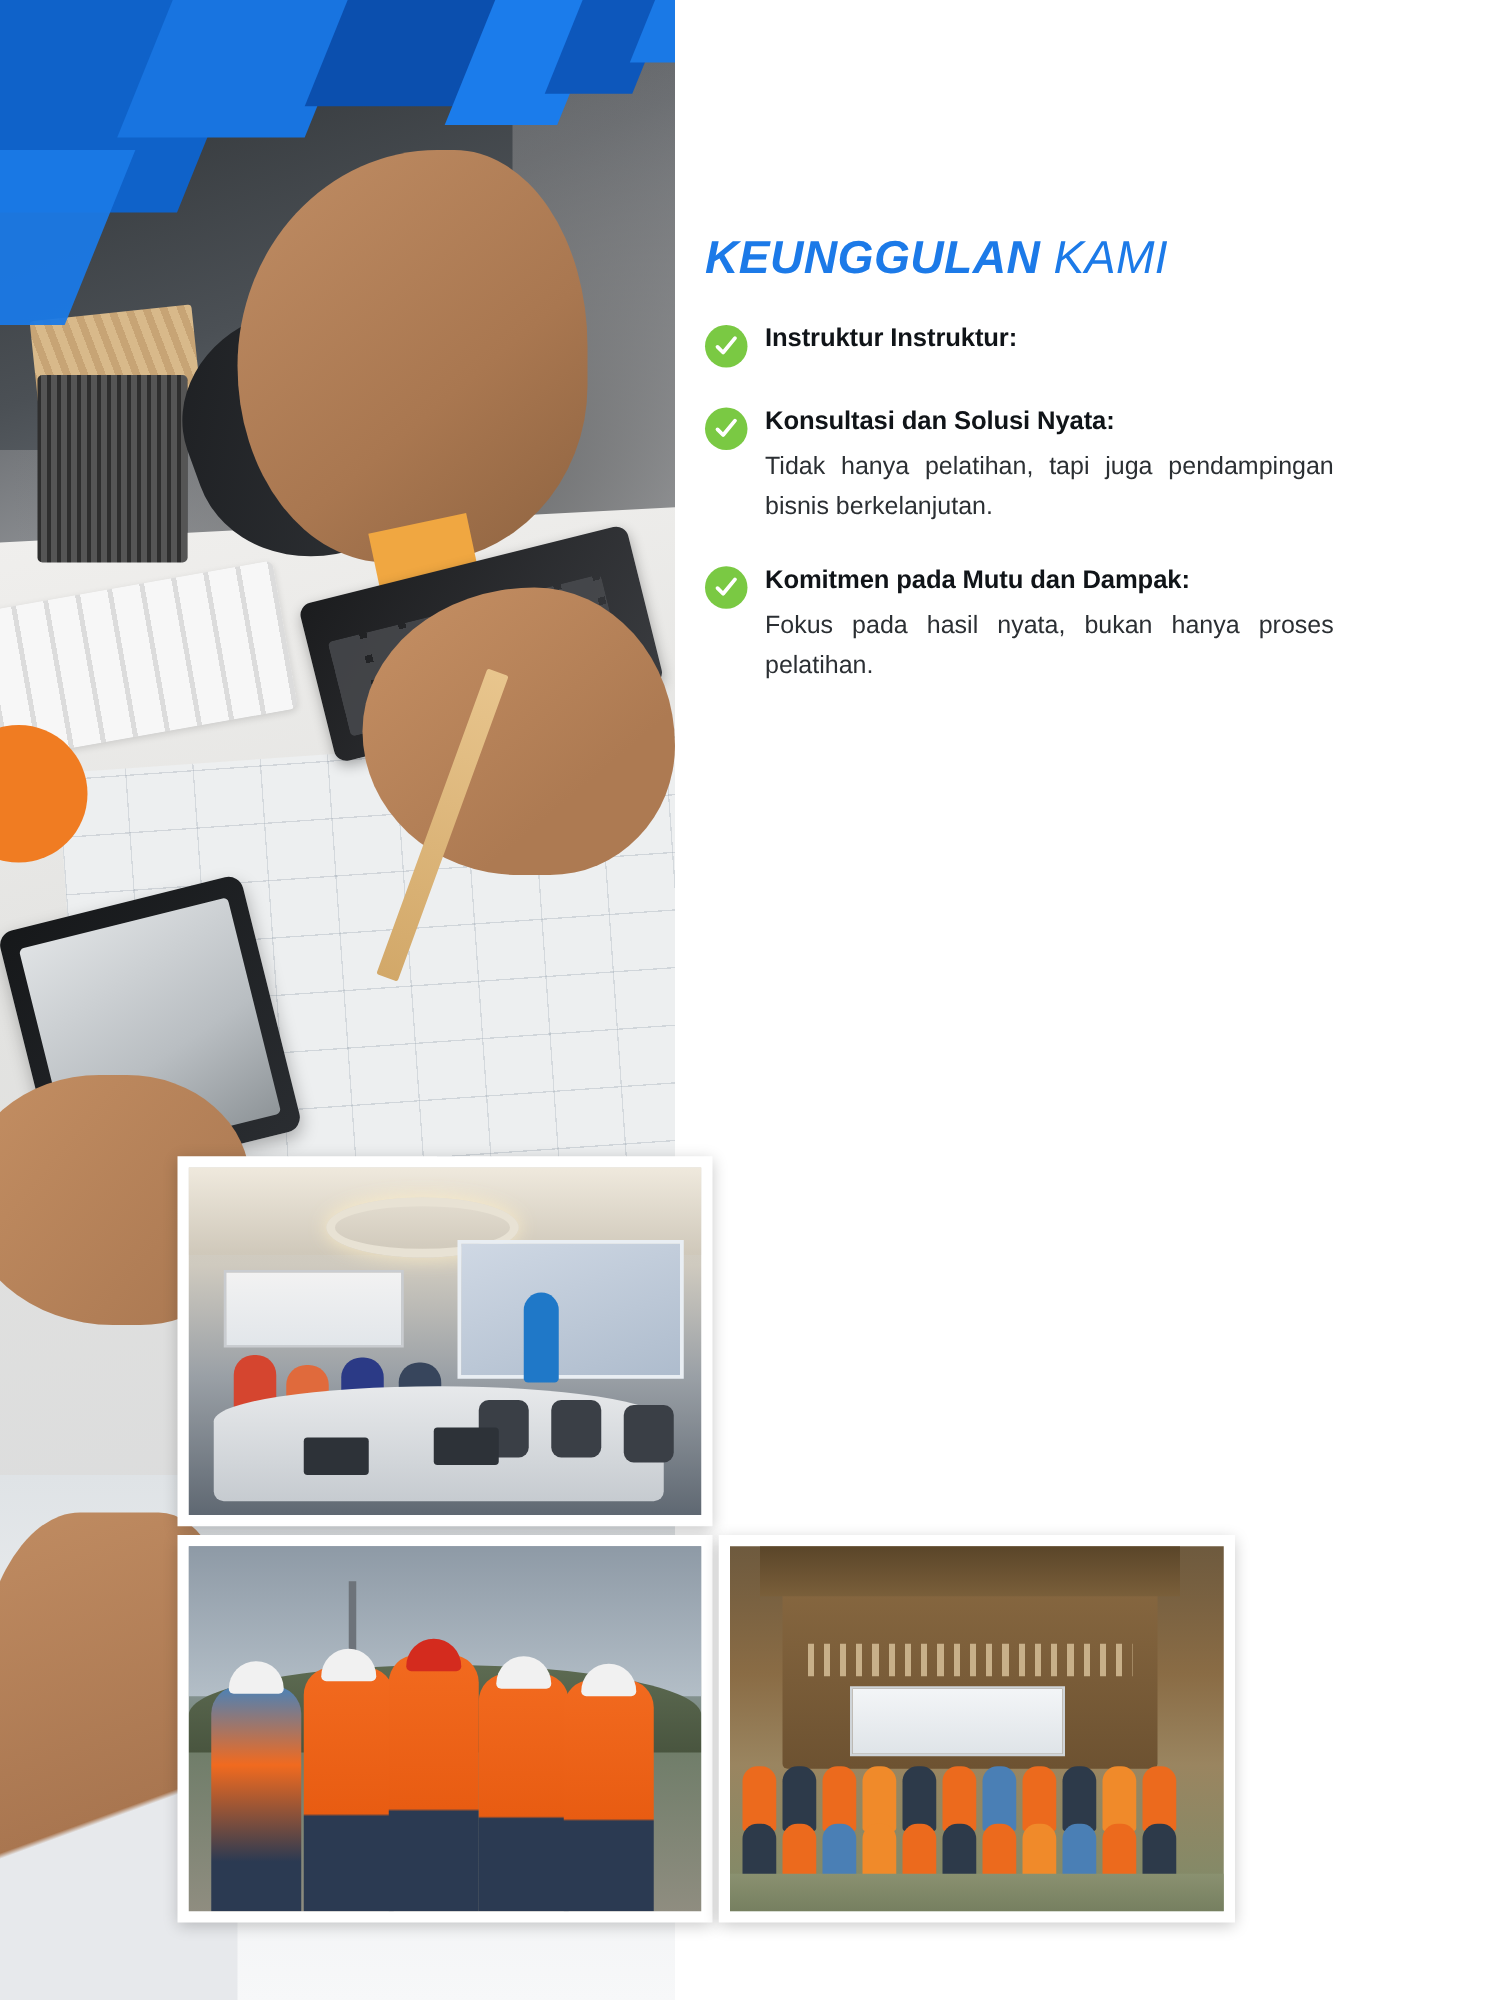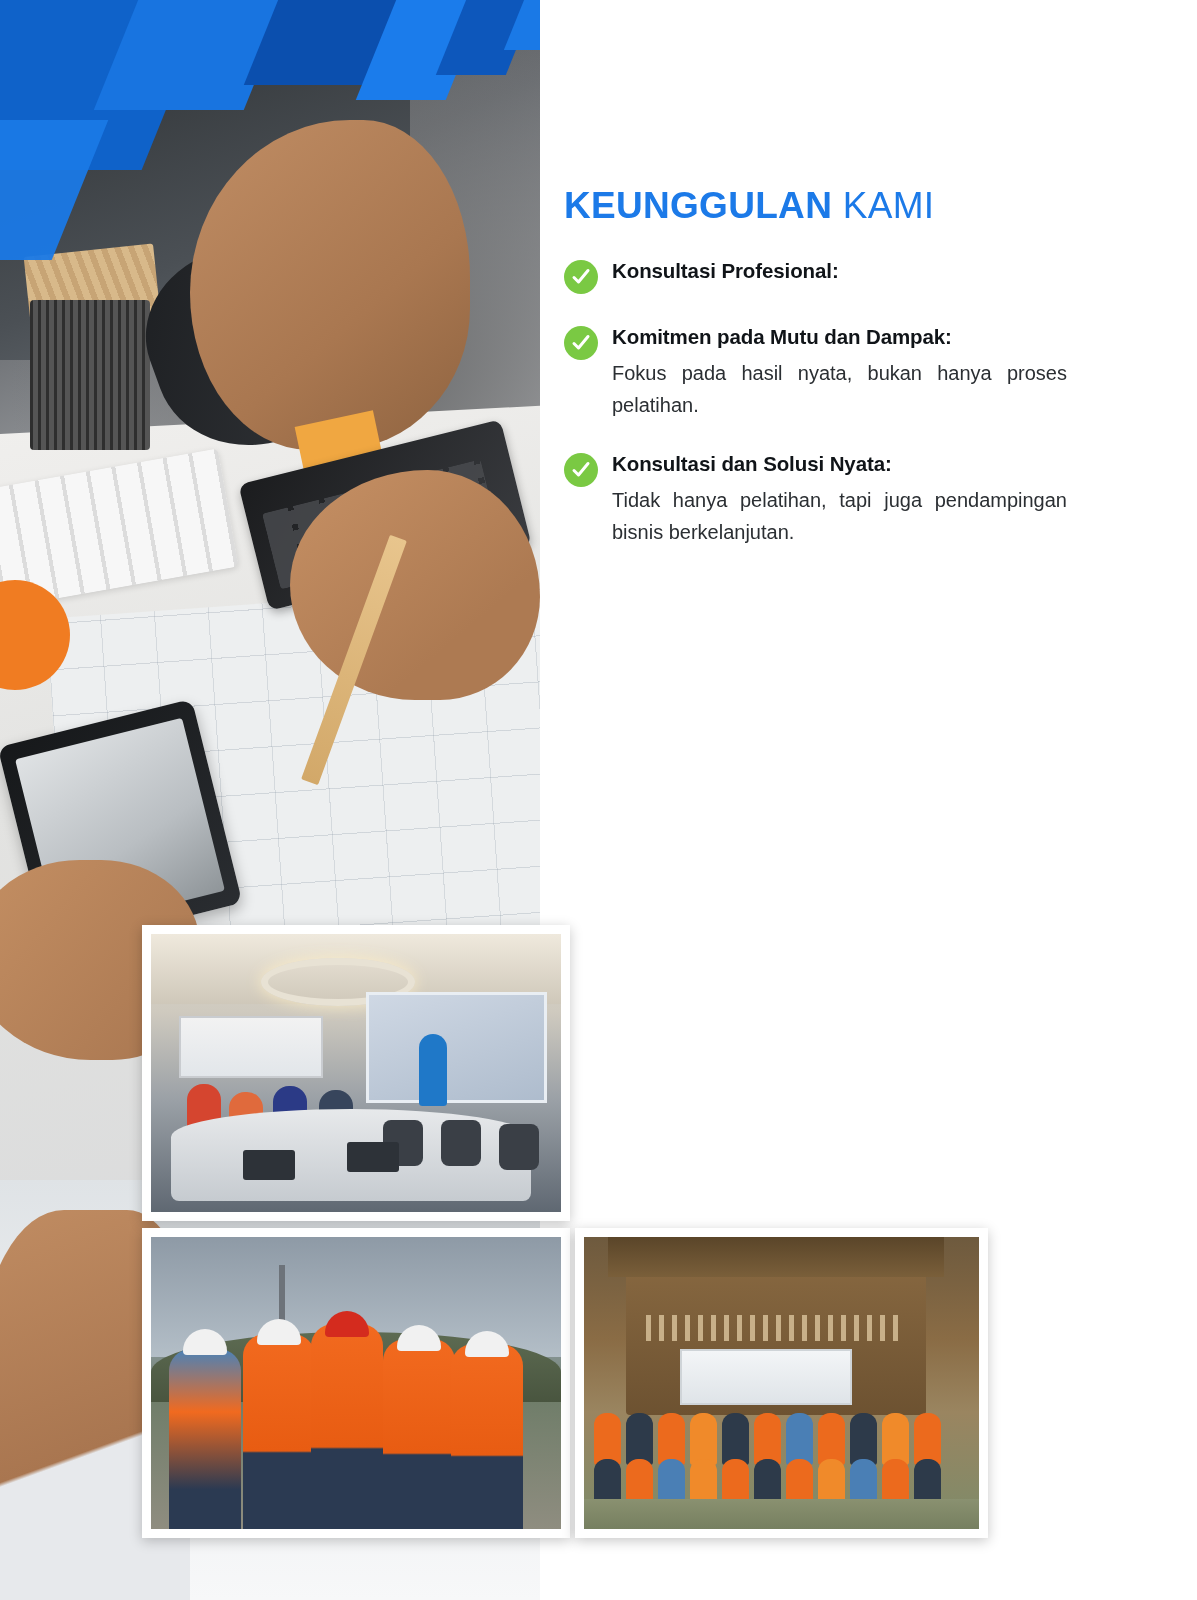--- a/index.html
+++ b/index.html
@@ -247,20 +247,21 @@
     height: 1600px;
     background: #ffffff;
   }
   .heading {
     position: absolute;
     left: 24px;
     top: 185px;
     font-size: 37px;
     letter-spacing: .3px;
     white-space: nowrap;
+    font-style: italic;
   }
   .heading .bold {
     font-weight: 700;
     color: #1c7ae8;
   }
   .heading .light {
     font-weight: 400;
     color: #1c7ae8;
   }
 
@@ -483,46 +484,46 @@
   <div class="list">
 
 
     <div class="item">
       <span class="check">
         <svg width="20" height="20" viewBox="0 0 20 20">
             <path d="M3 10.5 L7.5 15 L17 3.5" fill="none" stroke="#ffffff" stroke-width="3" stroke-linecap="round" stroke-linejoin="round"></path>
           </svg>
       </span>
       <div class="item-body">
-        <div class="item-title">Konsultasi Profesional:</div>
+        <div class="item-title">Instruktur Instruktur:</div>
       </div>
     </div>
 
+
+    <div class="item">
+      <span class="check">
+        <svg width="20" height="20" viewBox="0 0 20 20">
+            <path d="M3 10.5 L7.5 15 L17 3.5" fill="none" stroke="#ffffff" stroke-width="3" stroke-linecap="round" stroke-linejoin="round"></path>
+          </svg>
+      </span>
+      <div class="item-body">
+        <div class="item-title">Konsultasi dan Solusi Nyata:</div>
+        <div class="item-desc">Tidak hanya pelatihan, tapi juga pendampingan bisnis berkelanjutan.</div>
+      </div>
+    </div>
 
     <div class="item">
       <span class="check">
         <svg width="20" height="20" viewBox="0 0 20 20">
             <path d="M3 10.5 L7.5 15 L17 3.5" fill="none" stroke="#ffffff" stroke-width="3" stroke-linecap="round" stroke-linejoin="round"></path>
           </svg>
       </span>
       <div class="item-body">
         <div class="item-title">Komitmen pada Mutu dan Dampak:</div>
         <div class="item-desc">Fokus pada hasil nyata, bukan hanya proses pelatihan.</div>
-      </div>
-    </div>
-
-    <div class="item">
-      <span class="check">
-        <svg width="20" height="20" viewBox="0 0 20 20">
-            <path d="M3 10.5 L7.5 15 L17 3.5" fill="none" stroke="#ffffff" stroke-width="3" stroke-linecap="round" stroke-linejoin="round"></path>
-          </svg>
-      </span>
-      <div class="item-body">
-        <div class="item-title">Konsultasi dan Solusi Nyata:</div>
-        <div class="item-desc">Tidak hanya pelatihan, tapi juga pendampingan bisnis berkelanjutan.</div>
       </div>
     </div>
 
   </div>
 </div>
 
 <div class="card card-meeting">
   <div class="ph ph-meeting">
     <div class="ceiling"></div>
     <div class="ring"></div>

